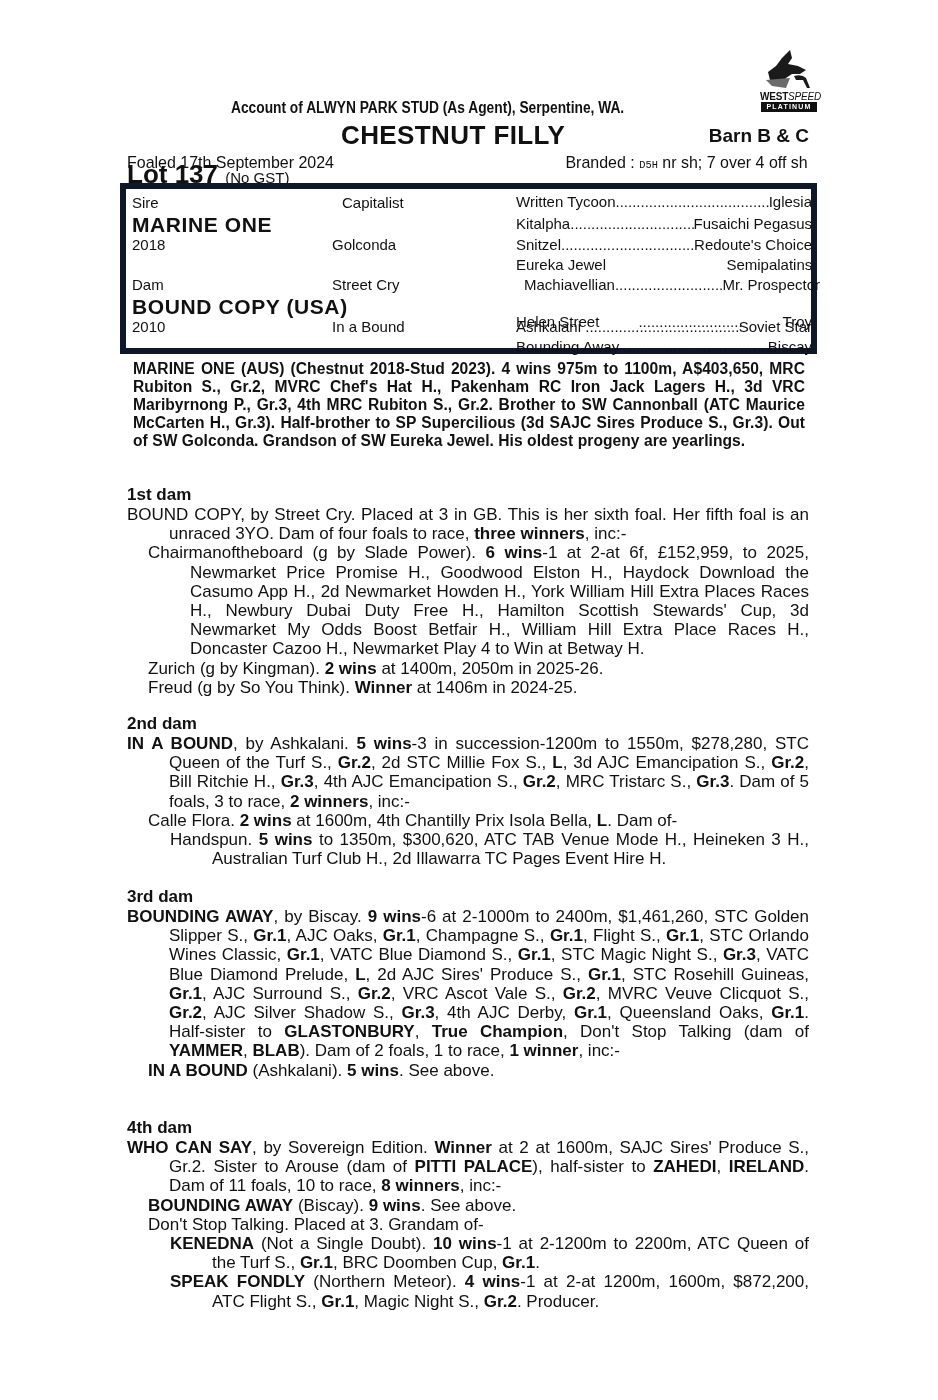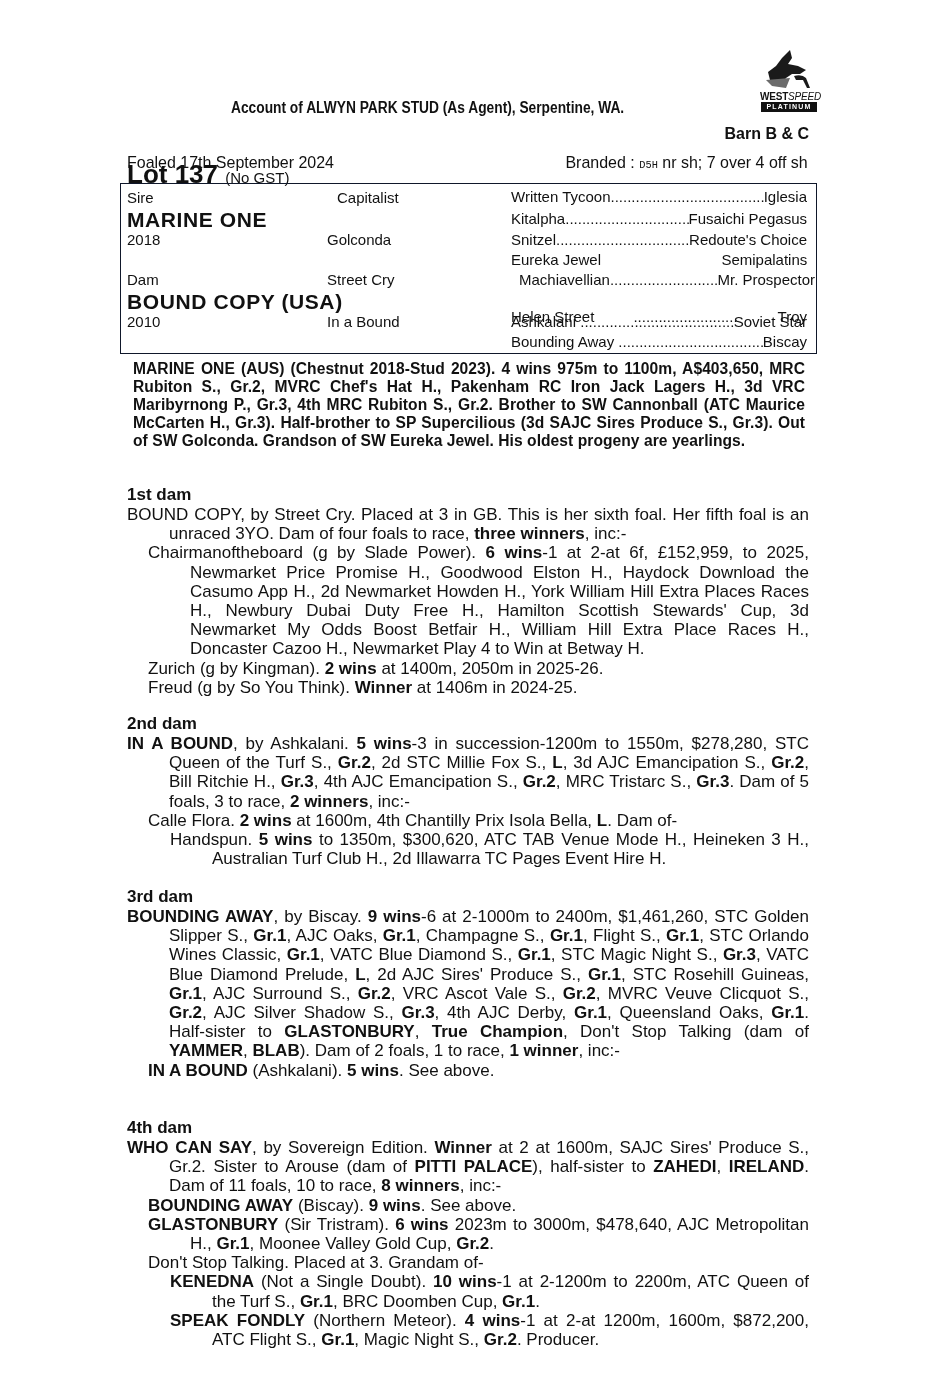--- a/index.html
+++ b/index.html
@@ -6,25 +6,25 @@
   body { width:938px; height:1400px; position:relative; overflow:hidden; color:#111; font-family:"Liberation Sans", sans-serif; }
   .logo { position:absolute; left:760px; top:48px; width:58px; height:68px; }
   .logo .wordmark { position:absolute; left:0; top:43px; width:58px; text-align:left; font-size:10px; font-weight:bold; letter-spacing:-0.2px; font-family:"Liberation Sans", sans-serif; }
   .logo .wordmark i { font-weight:normal; }
   .logo .plat { position:absolute; left:1px; top:54px; width:56px; height:10px; background:#111; color:#fff; font-size:7px; font-weight:bold; text-align:center; line-height:10px; letter-spacing:1.2px; }
   .account { position:absolute; left:231px; top:99px; font-size:16px; font-weight:bold; transform:scaleX(0.86); transform-origin:left; white-space:nowrap; font-family:"Liberation Sans", sans-serif; }
   .lotline { position:absolute; left:127px; top:120px; width:682px; height:32px; }
   .lot { position:absolute; left:0; top:14px; font-size:26px; font-weight:bold; white-space:nowrap;margin-top:25px; }
   .lot .gst { font-size:15px; font-weight:normal; }
   .sex { position:absolute; left:214px; top:0; font-size:26px; font-weight:bold; letter-spacing:0.4px; white-space:nowrap; }
-  .barn { position:absolute; right:0; top:5px; font-size:16px; font-weight:bold; white-space:nowrap; }
+  .barn { position:absolute; right:0; top:5px; font-size:19px; font-weight:bold; white-space:nowrap; }
   .foaled { position:absolute; left:127px; top:153px; font-size:17px; white-space:nowrap; transform:scaleX(0.94); transform-origin:left; }
   .branded { position:absolute; right:130px; top:153px; font-size:17px; white-space:nowrap; transform:scaleX(0.94); transform-origin:right; }
   .branded .brand { font-size:11px; font-family:"Liberation Mono", monospace; }
-  .pedbox { position:absolute; left:120px; top:183px; width:697px; height:171px; border:1px solid #0f172a; box-sizing:border-box; }
+  .pedbox { position:absolute; left:120px; top:183px; width:697px; height:171px; border:6px solid #0f172a; box-sizing:border-box; }
   .ped-l { position:absolute; font-size:15px; white-space:nowrap; }
   .ped-b { position:absolute; font-size:21px; font-weight:900; letter-spacing:0.6px; white-space:nowrap; }
   .ped-r { position:absolute; left:390px; width:296px; font-size:15px; display:flex; white-space:nowrap; overflow:hidden; }
   .ped-r .nm { flex:0 0 auto; }
   .ped-r .dots { flex:1 1 auto; overflow:hidden; }
   .ped-r .dots::after { content:"........................................................................................................"; }
   .ped-r .sr { flex:0 0 auto; }
   .sirepara { position:absolute; left:133px; top:360px; width:672px; font-size:15.6px; line-height:18px; font-weight:900; text-align:justify; letter-spacing:0.05px; }
   .sect { position:absolute; left:127px; width:682px; font-size:17px; line-height:19.2px; }
   .sect h3 { margin:0; font-size:17px; font-weight:900; line-height:20px; }
@@ -44,20 +44,21 @@
     <path d="M34 28 Q42 26 46 30 L50 40 L47 40 L43 32 L36 32 Z" fill="#1a1a1a"></path>
   </svg>
   <div class="wordmark"><span>WEST</span><i>SPEED</i></div>
   <div class="plat">PLATINUM</div>
 </div>
 
 <div class="account">Account of ALWYN PARK STUD (As Agent), Serpentine, WA.</div>
 
 <div class="lotline">
   <div class="lot"><span>Lot 137</span> <span class="gst">(No GST)</span></div>
+  <div class="sex">CHESTNUT FILLY</div>
   <div class="barn">Barn B &amp; C</div>
 </div>
 
 <div class="foaled">Foaled 17th September 2024</div>
 <div class="branded"><span>Branded :</span> <span class="brand">D5H</span> <span>nr sh; 7 over 4 off sh</span></div>
 
 <div class="pedbox">
   <div class="ped-l" style="left:6px;top:5px;">Sire</div>
   <div class="ped-b" style="left:6px;top:24px;">MARINE ONE</div>
   <div class="ped-l" style="left:6px;top:47px;">2018</div>
@@ -120,17 +121,16 @@
 <div class="sect" style="top:887px;">
   <h3>3rd dam</h3>
   <div class="para p0"><b>BOUNDING AWAY</b><span>, by Biscay. </span><b>9 wins</b><span>-6 at 2-1000m to 2400m, $1,461,260, STC Golden Slipper S., </span><b>Gr.1</b><span>, AJC Oaks, </span><b>Gr.1</b><span>, Champagne S., </span><b>Gr.1</b><span>, Flight S., </span><b>Gr.1</b><span>, STC Orlando Wines Classic, </span><b>Gr.1</b><span>, VATC Blue Diamond S., </span><b>Gr.1</b><span>, STC Magic Night S., </span><b>Gr.3</b><span>, VATC Blue Diamond Prelude, </span><b>L</b><span>, 2d AJC Sires' Produce S., </span><b>Gr.1</b><span>, STC Rosehill Guineas, </span><b>Gr.1</b><span>, AJC Surround S., </span><b>Gr.2</b><span>, VRC Ascot Vale S., </span><b>Gr.2</b><span>, MVRC Veuve Clicquot S., </span><b>Gr.2</b><span>, AJC Silver Shadow S., </span><b>Gr.3</b><span>, 4th AJC Derby, </span><b>Gr.1</b><span>, Queensland Oaks, </span><b>Gr.1</b><span>. Half-sister to </span><b>GLASTONBURY</b><span>, </span><b>True Champion</b><span>, Don't Stop Talking (dam of </span><b>YAMMER</b><span>, </span><b>BLAB</b><span>). Dam of 2 foals, 1 to race, </span><b>1 winner</b><span>, inc:-</span></div>
   <div class="para p1"><b>IN A BOUND</b><span> (Ashkalani). </span><b>5 wins</b><span>. See above.</span></div>
 </div>
 
 <div class="sect" style="top:1118px;">
   <h3>4th dam</h3>
   <div class="para p0"><b>WHO CAN SAY</b><span>, by Sovereign Edition. </span><b>Winner</b><span> at 2 at 1600m, SAJC Sires' Produce S., Gr.2. Sister to Arouse (dam of </span><b>PITTI PALACE</b><span>), half-sister to </span><b>ZAHEDI</b><span>, </span><b>IRELAND</b><span>. Dam of 11 foals, 10 to race, </span><b>8 winners</b><span>, inc:-</span></div>
   <div class="para p1"><b>BOUNDING AWAY</b><span> (Biscay). </span><b>9 wins</b><span>. See above.</span></div>
-  <div class="para p1"><b>GLASTONBURY</b><span> (Sir Tristram). </span><b>6 wins</b><span> 2023m to 3000m, $478,640, AJC Metropolitan H., </span><b>Gr.1</b><span>, Moonee Valley Gold Cup, </span><b>Gr.2</b><span>.</span></div>
   <div class="para p1"><span>Don't Stop Talking. Placed at 3. Grandam of-</span></div>
   <div class="para p2"><b>KENEDNA</b><span> (Not a Single Doubt). </span><b>10 wins</b><span>-1 at 2-1200m to 2200m, ATC Queen of the Turf S., </span><b>Gr.1</b><span>, BRC Doomben Cup, </span><b>Gr.1</b><span>.</span></div>
   <div class="para p2"><b>SPEAK FONDLY</b><span> (Northern Meteor). </span><b>4 wins</b><span>-1 at 2-at 1200m, 1600m, $872,200, ATC Flight S., </span><b>Gr.1</b><span>, Magic Night S., </span><b>Gr.2</b><span>. Producer.</span></div>
 </div>
 
 </body></html>

